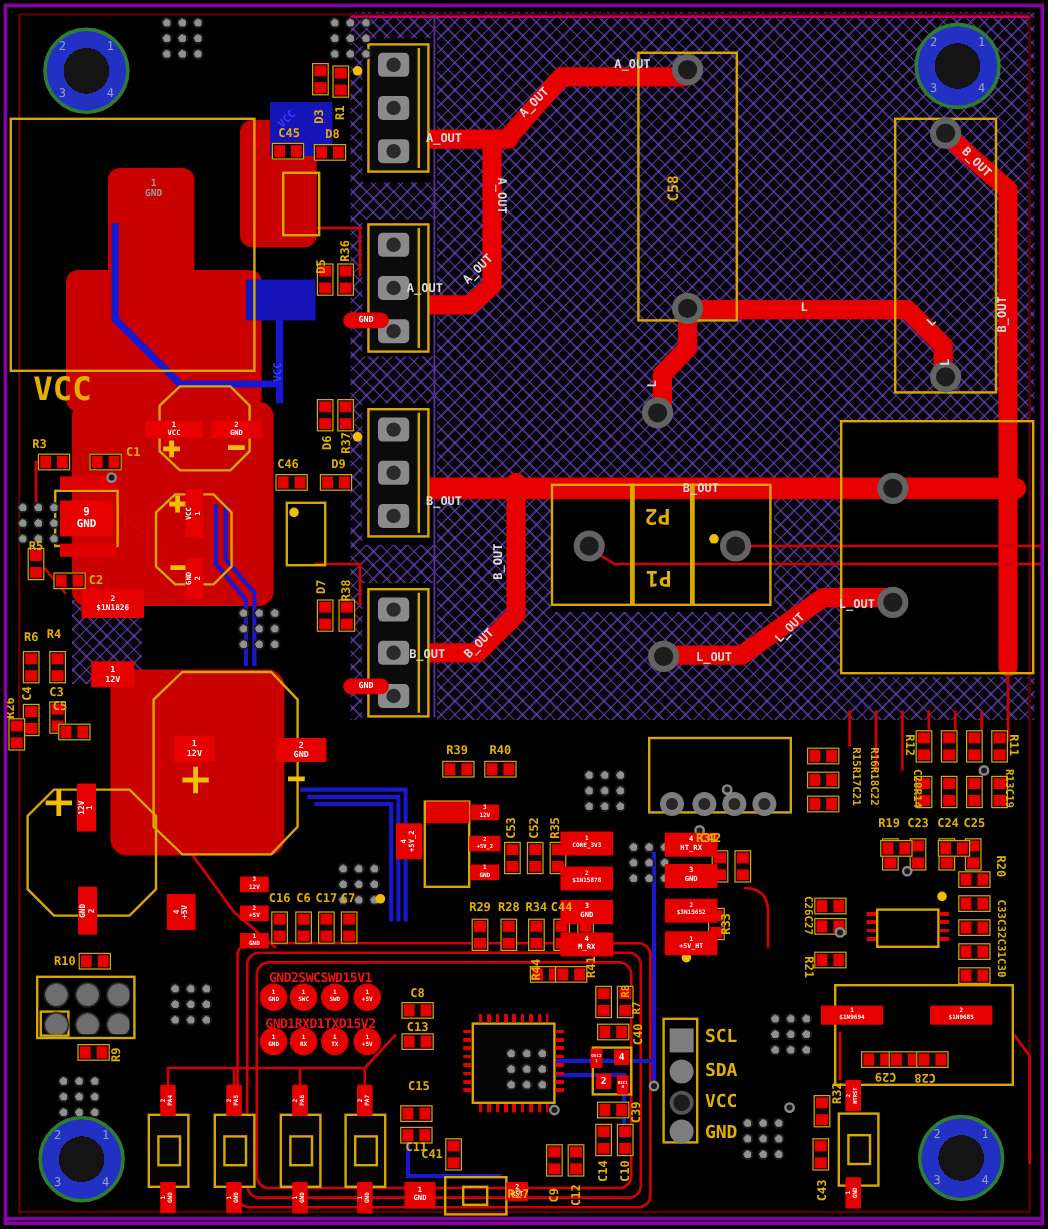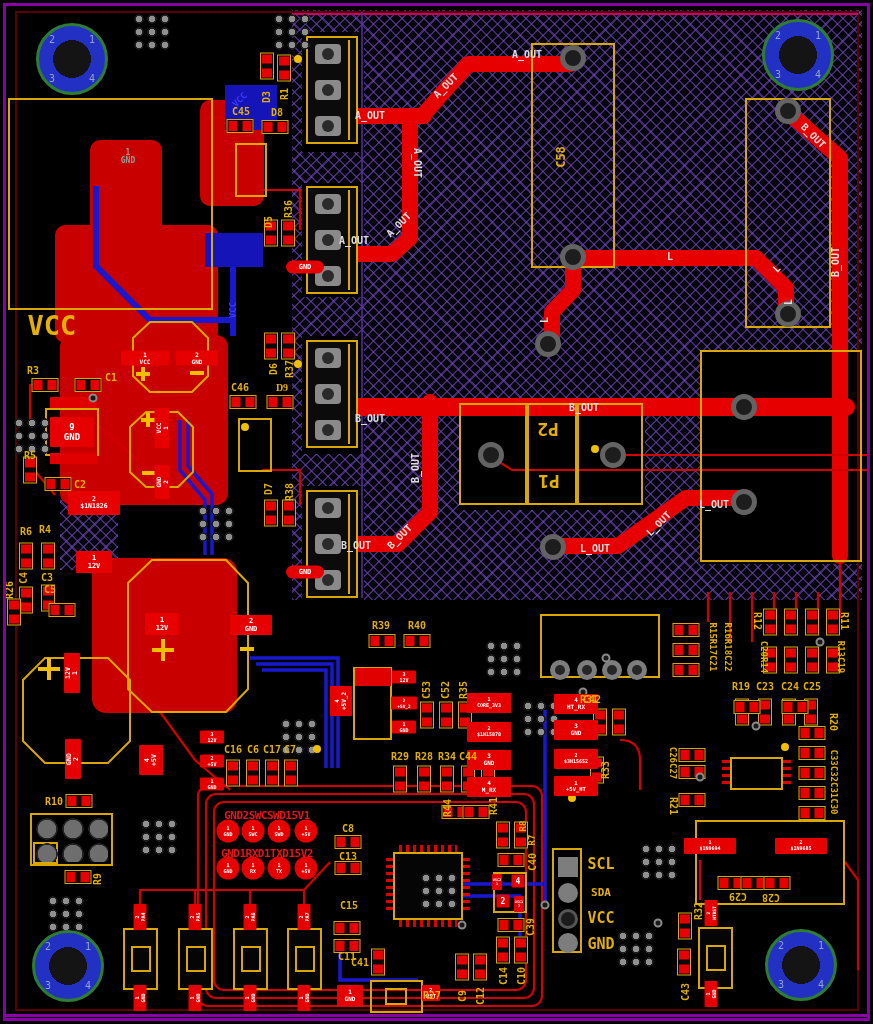--- a/index.html
+++ b/index.html
@@ -154,21 +154,21 @@
        background-size:26px 25px"></div>
 
     <span class="lbl" style="left: 52px; top: 325px; transform: translate(-50%, -50%); font-size: 27px;">VCC</span>
     <span class="lbl" style="left: 241px; top: 112px; transform: translate(-50%, -50%);">C45</span>
     <span class="lbl" style="left: 277px; top: 113px; transform: translate(-50%, -50%);">D8</span>
     <span class="lbl" style="left: 267px; top: 97px; transform: translate(-50%, -50%) rotate(-90deg);">D3</span>
     <span class="lbl" style="left: 285px; top: 94px; transform: translate(-50%, -50%) rotate(-90deg);">R1</span>
     <span class="lbl" style="left: 289px; top: 209px; transform: translate(-50%, -50%) rotate(-90deg);">R36</span>
     <span class="lbl" style="left: 269px; top: 222px; transform: translate(-50%, -50%) rotate(-90deg);">D5</span>
     <span class="lbl" style="left: 240px; top: 388px; transform: translate(-50%, -50%);">C46</span>
-    <span class="lbl" style="left: 282px; top: 388px; transform: translate(-50%, -50%); font-family: Liberation Serif, serif;">D9</span>
+    <span class="lbl" style="left: 282px; top: 388px; transform: translate(-50%, -50%);">D9</span>
     <span class="lbl" style="left: 274px; top: 369px; transform: translate(-50%, -50%) rotate(-90deg);">D6</span>
     <span class="lbl" style="left: 290px; top: 369px; transform: translate(-50%, -50%) rotate(-90deg);">R37</span>
     <span class="lbl" style="left: 269px; top: 489px; transform: translate(-50%, -50%) rotate(-90deg);">D7</span>
     <span class="lbl" style="left: 290px; top: 492px; transform: translate(-50%, -50%) rotate(-90deg);">R38</span>
     <span class="lbl" style="left: 33px; top: 371px; transform: translate(-50%, -50%);">R3</span>
     <span class="lbl" style="left: 111px; top: 378px; transform: translate(-50%, -50%);">C1</span>
     <span class="lbl" style="left: 30px; top: 456px; transform: translate(-50%, -50%);">R5</span>
     <span class="lbl" style="left: 80px; top: 485px; transform: translate(-50%, -50%);">C2</span>
     <span class="lbl" style="left: 26px; top: 532px; transform: translate(-50%, -50%);">R6</span>
     <span class="lbl" style="left: 45px; top: 530px; transform: translate(-50%, -50%);">R4</span>
@@ -225,21 +225,21 @@
     <span class="lbl" style="left: 672px; top: 763px; transform: translate(-50%, -50%) rotate(90deg); font-size: 9px;">C26C27</span>
     <span class="lbl" style="left: 673px; top: 806px; transform: translate(-50%, -50%) rotate(90deg);">R21</span>
     <span class="lbl" style="left: 738px; top: 896px; transform: translate(-50%, -50%) rotate(180deg);">C29</span>
     <span class="lbl" style="left: 771px; top: 897px; transform: translate(-50%, -50%) rotate(180deg);">C28</span>
     <span class="lbl" style="left: 686px; top: 992px; transform: translate(-50%, -50%) rotate(-90deg);">C43</span>
     <span class="lbl" style="left: 699px; top: 911px; transform: translate(-50%, -50%) rotate(-90deg);">R32</span>
     <span class="lbl" style="left: 561px; top: 157px; transform: translate(-50%, -50%) rotate(-90deg); font-size: 12px;">C58</span>
     <span class="lbl" style="left: 548px; top: 429px; transform: translate(-50%, -50%) rotate(180deg); font-size: 18px;">P2</span>
     <span class="lbl" style="left: 549px; top: 481px; transform: translate(-50%, -50%) rotate(180deg); font-size: 18px;">P1</span>
     <span class="lbl" style="left: 601px; top: 864px; transform: translate(-50%, -50%); font-size: 15px;">SCL</span>
-    <span class="lbl" style="left: 601px; top: 892px; transform: translate(-50%, -50%); font-size: 11px;">SDA</span>
+    <span class="lbl" style="left: 601px; top: 892px; transform: translate(-50%, -50%); font-size: 15px;">SDA</span>
     <span class="lbl" style="left: 601px; top: 918px; transform: translate(-50%, -50%); font-size: 15px;">VCC</span>
     <span class="lbl" style="left: 601px; top: 944px; transform: translate(-50%, -50%); font-size: 15px;">GND</span>
     <span class="lbl" style="left: 267px; top: 815px; transform: translate(-50%, -50%); font-size: 11px; color: rgb(238, 18, 18); letter-spacing: -0.5px;">GND2SWCSWD15V1</span>
     <span class="lbl" style="left: 267px; top: 853px; transform: translate(-50%, -50%); font-size: 11px; color: rgb(238, 18, 18); letter-spacing: -0.5px;">GND1RXD1TXD15V2</span>
     <span class="lbl" style="left: 370px; top: 116px; transform: translate(-50%, -50%); color: rgb(220, 220, 220);">A_OUT</span>
     <span class="lbl" style="left: 446px; top: 86px; transform: translate(-50%, -50%) rotate(-45deg); color: rgb(220, 220, 220);">A_OUT</span>
     <span class="lbl" style="left: 527px; top: 55px; transform: translate(-50%, -50%); color: rgb(220, 220, 220);">A_OUT</span>
     <span class="lbl" style="left: 417px; top: 163px; transform: translate(-50%, -50%) rotate(90deg); color: rgb(220, 220, 220);">A_OUT</span>
     <span class="lbl" style="left: 399px; top: 225px; transform: translate(-50%, -50%) rotate(-45deg); color: rgb(220, 220, 220);">A_OUT</span>
     <span class="lbl" style="left: 354px; top: 241px; transform: translate(-50%, -50%); color: rgb(220, 220, 220);">A_OUT</span>

